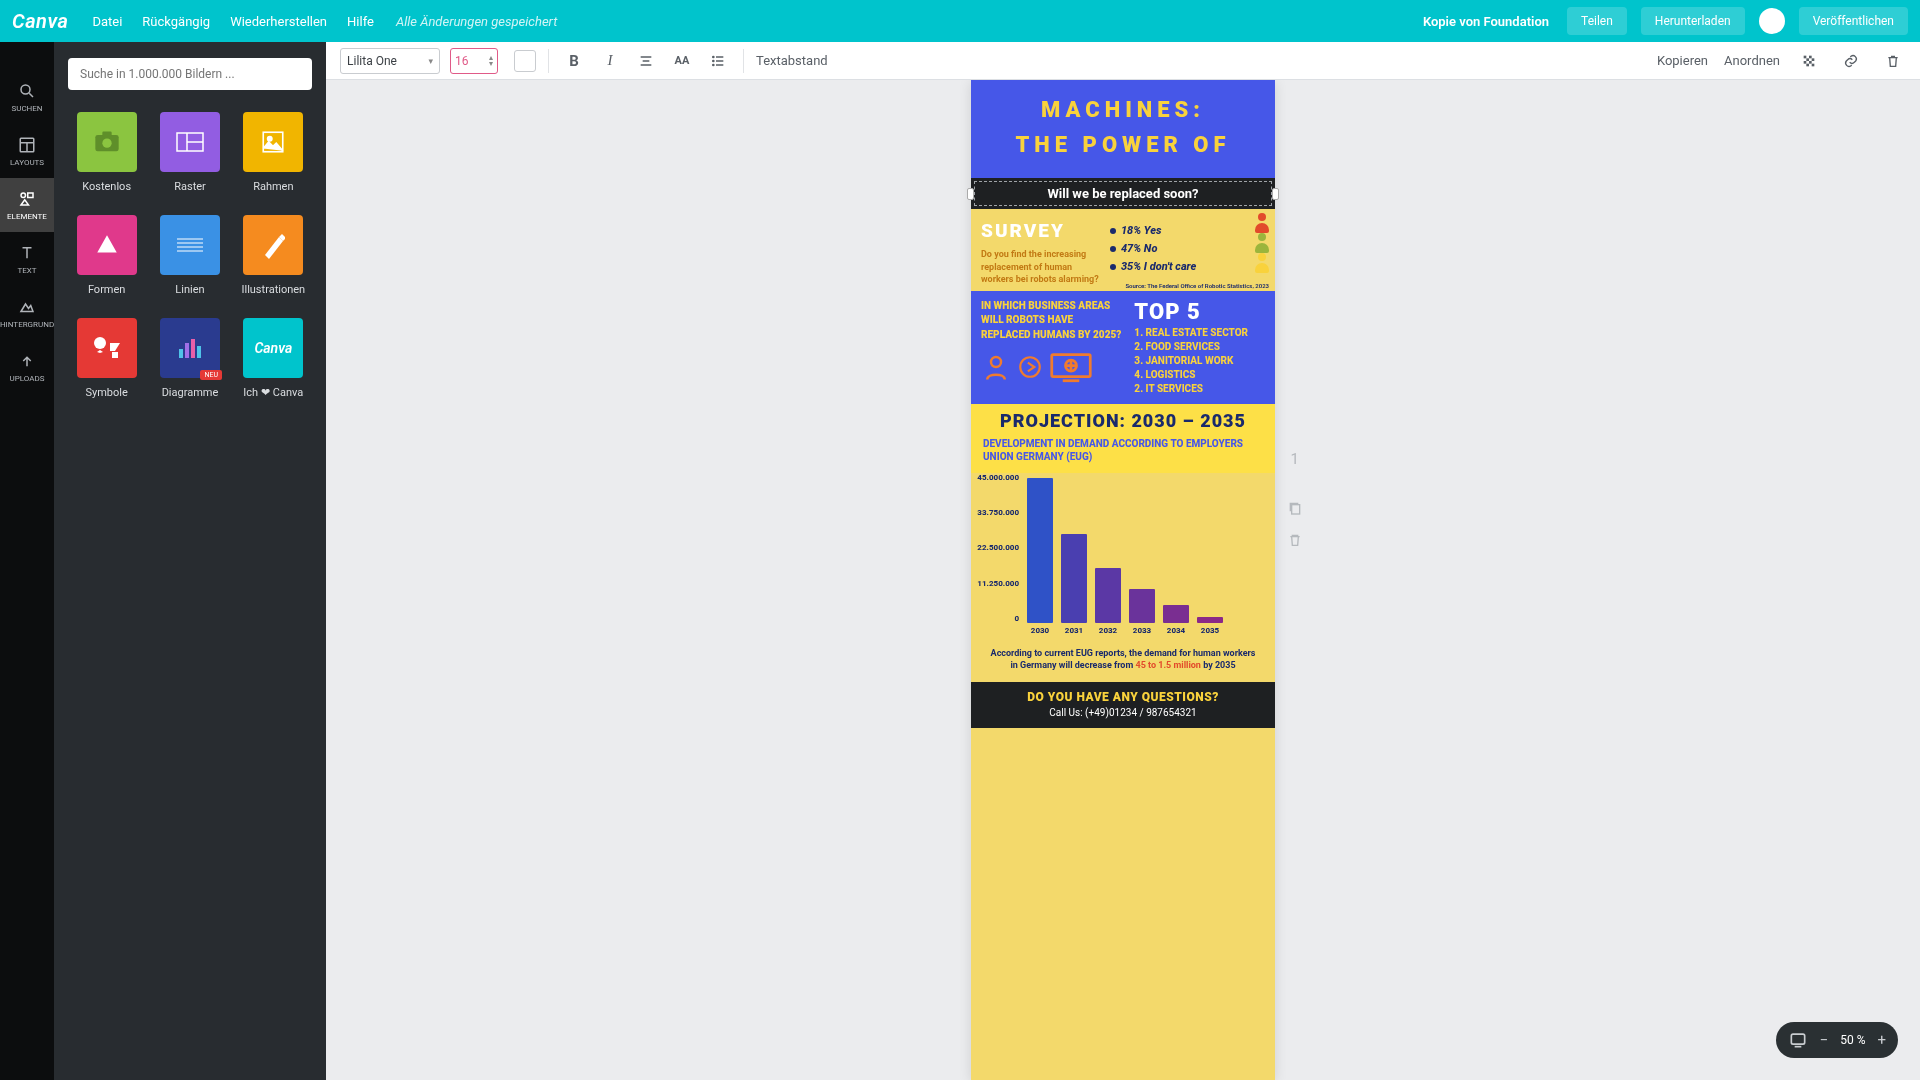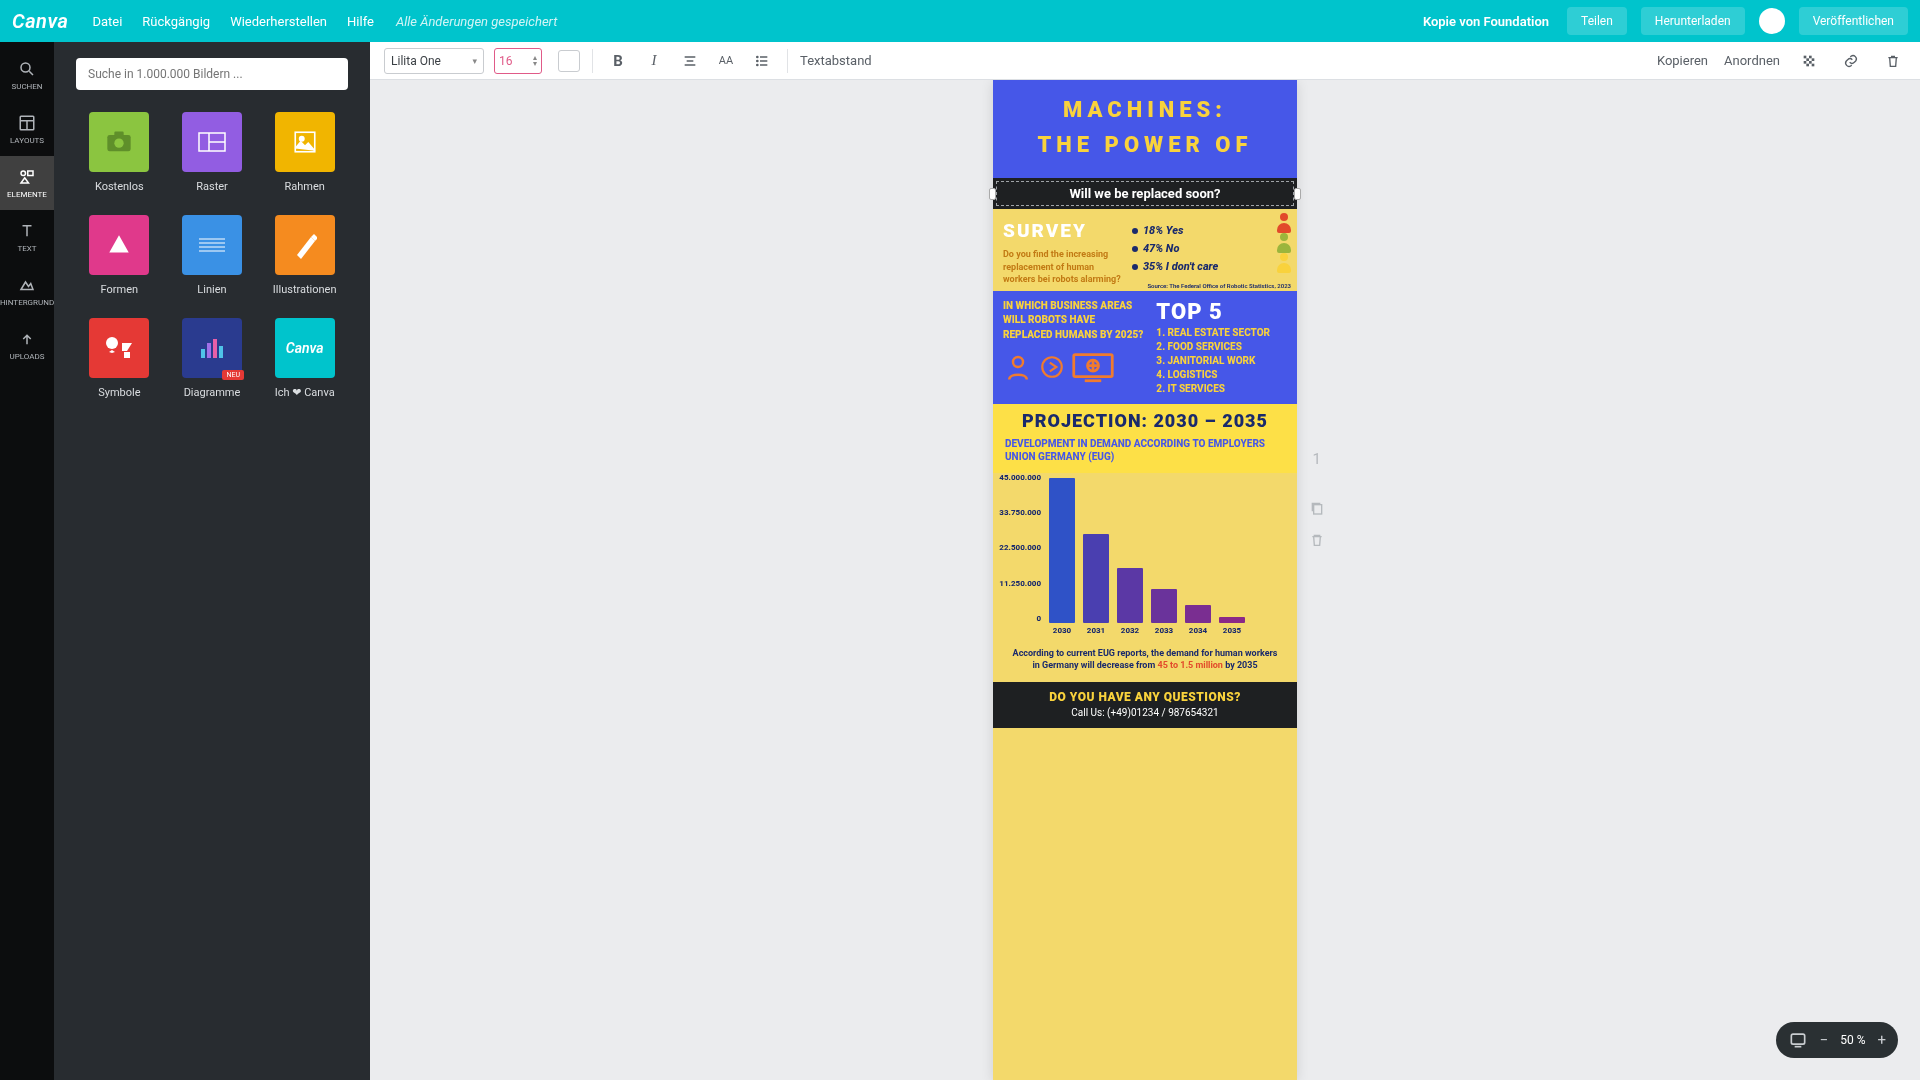--- a/index.html
+++ b/index.html
@@ -11,28 +11,28 @@
 .topmenu { display: flex; gap: 20px; }
 .topmenu span { cursor: pointer; }
 .topstatus { margin-left: 22px; opacity: .82; font-style: italic; }
 .topright { margin-left: auto; display: flex; align-items: center; gap: 14px; }
 .doctitle { font-weight: 600; font-size: 13px; margin-right: 4px; }
 .btn { background: rgba(255,255,255,.18); padding: 7px 14px; border-radius: 4px; cursor: pointer; font-size: 12px; }
 .avatar { width: 26px; height: 26px; border-radius: 50%; background: #fff; }
 
 
 .main { display: flex; height: calc(1080px - 42px); }
-.rail { width: 54px; background: #0c0d0e; display: flex; flex-direction: column; align-items: center; padding-top: 6px; }
+.rail { width: 54px; background: #0c0d0e; display: flex; flex-direction: column; align-items: center; padding-top: 28px; }
 .rail-item { width: 100%; height: 54px; color: #b0b4b9; display: flex; flex-direction: column; align-items: center; justify-content: center; cursor: pointer; font-size: 8px; gap: 4px; }
 .rail-item.active { background: #404040; color: #fff; }
 .rail-icon { width: 18px; height: 18px; display: flex; align-items: center; justify-content: center; }
 .rail-icon svg { width: 18px; height: 18px; }
 
 
-.panel { width: 316px; background: #282c30; padding: 16px 22px; }
+.panel { width: 272px; background: #282c30; padding: 16px 14px; }
 .search { width: 100%; height: 32px; background: #fff; border-radius: 4px; border: none; padding: 0 12px; font-size: 12px; color: #666; }
 .cat-grid { display: grid; grid-template-columns: repeat(3,1fr); gap: 22px 6px; margin-top: 22px; }
 .cat { display: flex; flex-direction: column; align-items: center; gap: 8px; cursor: pointer; }
 .cat .tile { width: 60px; height: 60px; border-radius: 4px; position: relative; display: flex; align-items: center; justify-content: center; }
 .cat .lbl { font-size: 11px; color: #dadde0; }
 .tile.green { background:#8bc540; }
 .tile.purple { background:#925de2; }
 .tile.gold { background:#f1b500; }
 .tile.magenta { background:#e0398b; }
 .tile.blue { background:#3a91e5; }
@@ -298,21 +298,21 @@
       </div>
       <div class="swatch"></div>
       <div class="sep"></div>
       <div class="toolbtn bold">B</div>
       <div class="toolbtn italic">I</div>
       <div class="toolbtn">
           <svg width="16" height="16" viewBox="0 0 24 24" stroke="currentColor" stroke-width="2" fill="none">
             <path d="M4 6h16M7 12h10M4 18h16"></path>
           </svg>
         </div>
-      <div class="toolbtn" style="font-size:11px;font-weight:400;">AA</div>
+      <div class="toolbtn" style="font-size:11px;font-weight:700;">AA</div>
       <div class="toolbtn">
           <svg width="16" height="16" viewBox="0 0 24 24" stroke="currentColor" stroke-width="2" fill="none">
             <path d="M9 6h11M9 12h11M9 18h11"></path>
             <circle cx="5" cy="6" r="1" fill="currentColor"></circle>
             <circle cx="5" cy="12" r="1" fill="currentColor"></circle>
             <circle cx="5" cy="18" r="1" fill="currentColor"></circle>
           </svg>
         </div>
       <div class="sep"></div>
       <span class="ctx-link">Textabstand</span>

